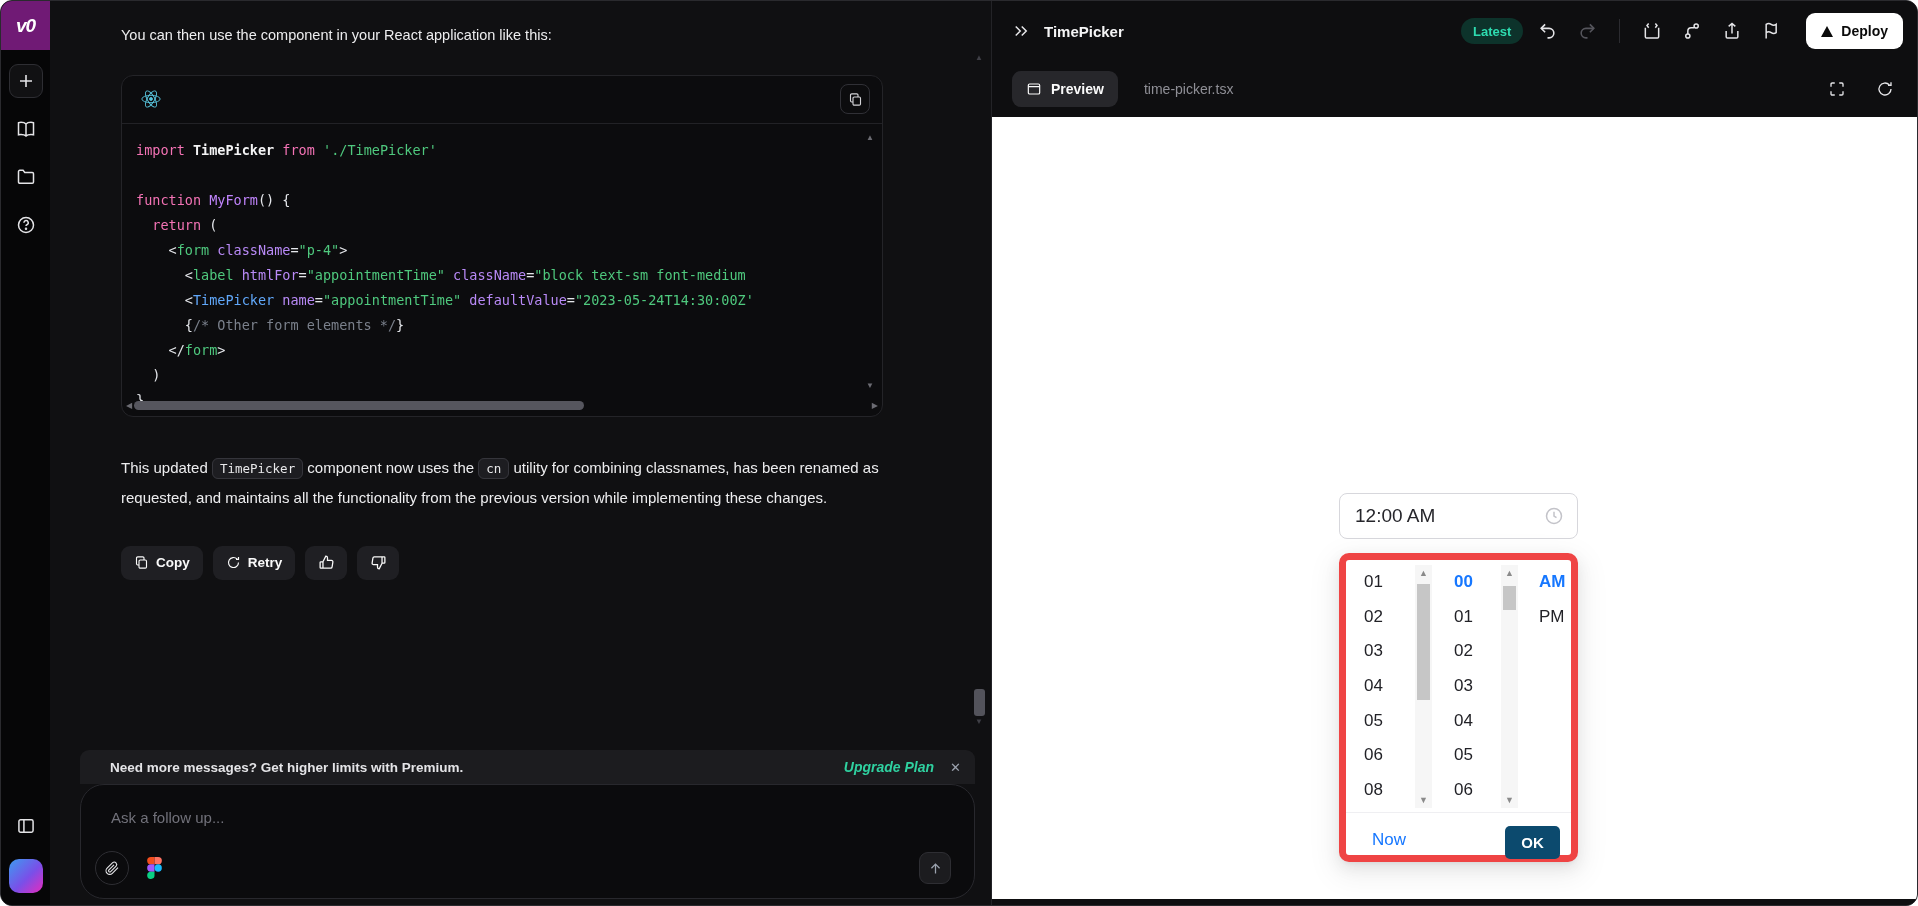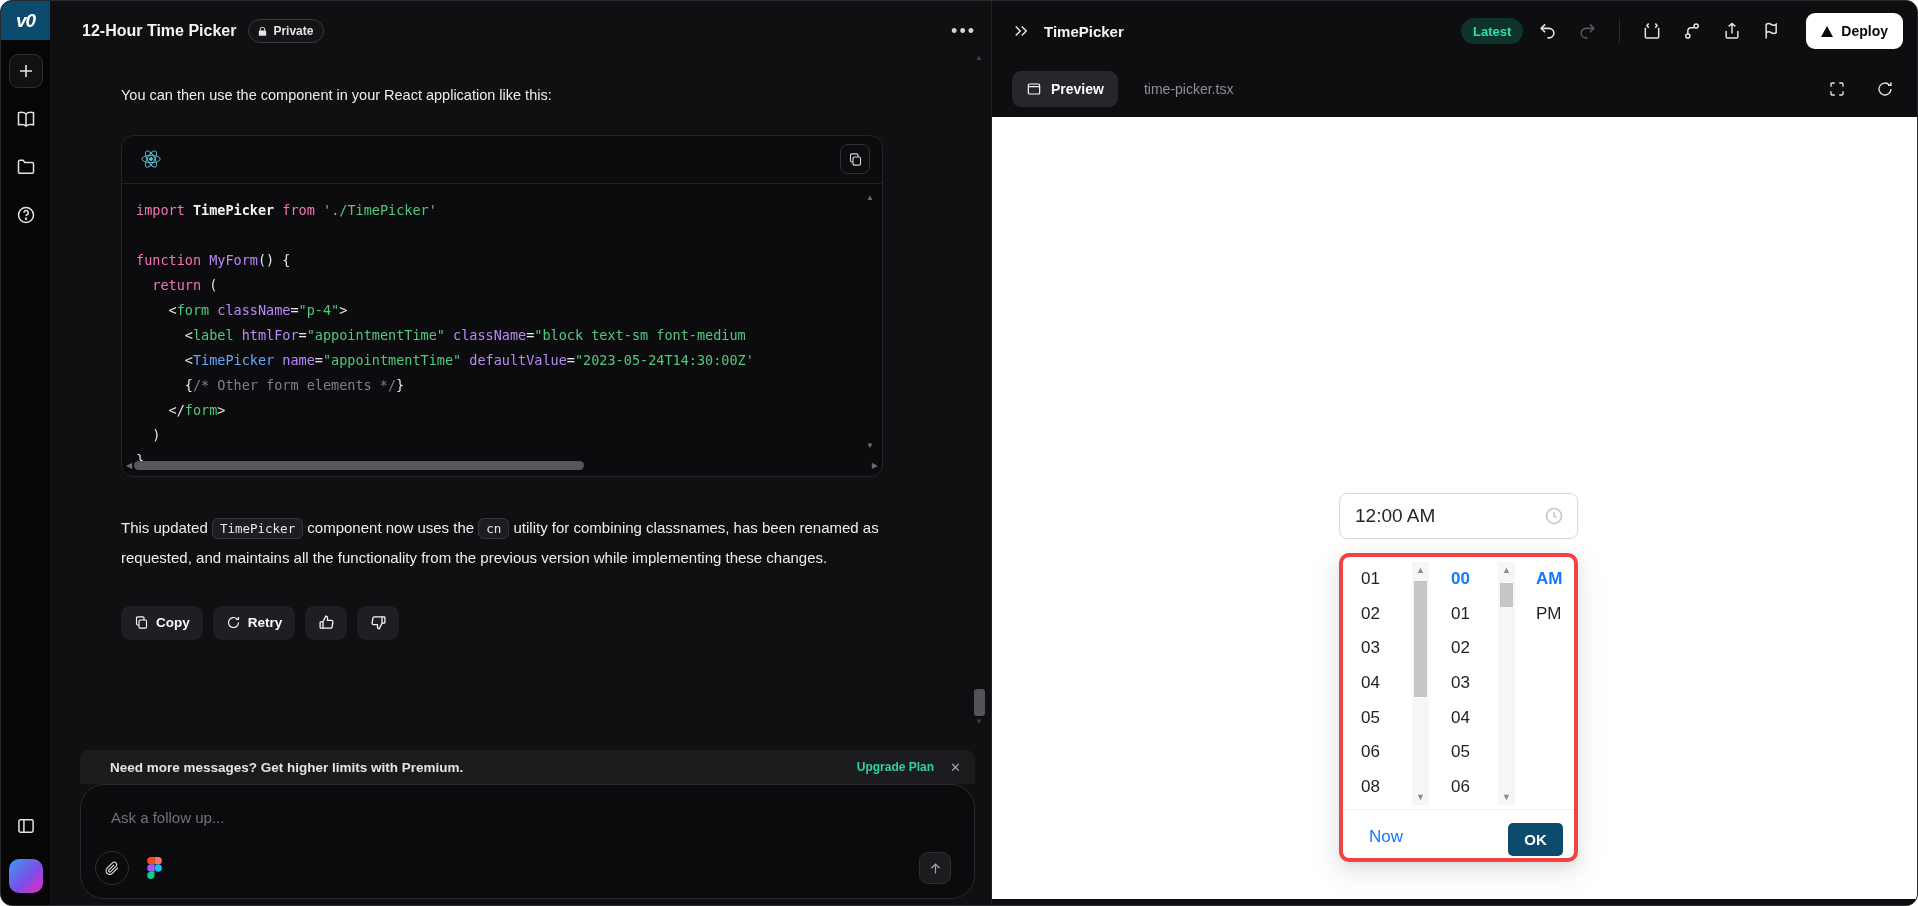--- a/index.html
+++ b/index.html
@@ -2,21 +2,21 @@
 <html><head>
 <meta charset="utf-8">
 <style>
   * { margin:0; padding:0; box-sizing:border-box; }
   html,body { background:#ffffff; }
   body { font-family:"Liberation Sans", sans-serif; }
   .app { position:relative; width:1918px; height:906px; background:#0e0e10; border-radius:12px; overflow:hidden; border:1px solid #2a2a2e; }
 
   
   .sidebar { position:absolute; left:0; top:0; width:49px; height:100%; background:#060607; z-index:5; }
-  .logo-box { width:49px; height:39px; background:#0c4a6e; display:flex; align-items:center; justify-content:center; }
+  .logo-box { width:49px; height:49px; background:#701a75; display:flex; align-items:center; justify-content:center; }
   .logo-v0 { color:#fff; font-weight:800; font-size:19px; letter-spacing:-1px; font-style:italic; }
   .sb-btn { width:34px; height:34px; margin:14px auto 14px; display:flex; align-items:center; justify-content:center; border-radius:9px; color:#e4e4e7; background:transparent; border:none; cursor:pointer; }
   .sb-btn.first { border:1px solid #2e2e33; background:#111113; margin-top:14px; }
   .sb-bottom { position:absolute; bottom:12px; left:0; width:49px; display:flex; flex-direction:column; align-items:center; gap:16px; }
   .avatar { width:34px; height:34px; border-radius:10px; background:linear-gradient(135deg,#3d9bf0 0%,#7a4fe8 55%,#e62bbd 100%); }
   svg { display:block; }
 
   
   .chat { position:absolute; left:49px; top:0; width:941px; height:906px; background:#101012; }
   .chat-header { height:60px; display:flex; align-items:center; padding:0 15px 0 32px; }
@@ -44,21 +44,21 @@
   .msg-actions { margin-top:34px; display:flex; gap:10px; align-items:center; }
   .act-btn { height:34px; padding:16px 13px; display:inline-flex; align-items:center; gap:7px; background:#1f1f23; border:none; border-radius:9px; color:#fafafa; font-size:13.5px; font-weight:600; cursor:pointer; }
   .act-icon-btn { width:42px; height:34px; display:inline-flex; align-items:center; justify-content:center; background:#1f1f23; border:none; border-radius:9px; color:#fafafa; cursor:pointer; }
 
   .chat-sb-thumb { position:absolute; right:6px; top:688px; width:11px; height:27px; background:#53535b; border-radius:3px; }
   .chat-sb-arrow { position:absolute; right:8px; color:#3f3f46; font-size:8px; }
 
   .composer-wrap { position:absolute; left:30px; bottom:8px; width:895px; }
   .banner { height:34px; background:#1c1c1f; border-radius:9px 9px 0 0; display:flex; align-items:center; padding:0 14px 0 30px; }
   .banner-text { color:#e4e4e7; font-size:13.5px; font-weight:600; }
-  .banner-cta { margin-left:auto; color:#2fd1a0; font-size:12px; font-weight:700; background:none; border:none; cursor:pointer; }
+  .banner-cta { margin-left:auto; color:#2fd1a0; font-size:14px; font-weight:700; background:none; border:none; cursor:pointer;font-style:italic; }
   .banner-x { margin-left:16px; color:#9ca3af; font-size:13px; background:none; border:none; cursor:pointer; }
   .composer { height:115px; background:#0b0b0d; border:1px solid #28282d; border-radius:24px; position:relative; }
   .placeholder { position:absolute; left:30px; top:24px; color:#71717a; font-size:15px; }
   .composer-row { position:absolute; left:14px; right:23px; bottom:13px; display:flex; align-items:center; gap:18px; }
   .clip-btn { width:34px; height:34px; border-radius:50%; border:1px solid #2e2e33; background:transparent; display:flex; align-items:center; justify-content:center; color:#e4e4e7; cursor:pointer; }
   .send-btn { margin-left:auto; width:32px; height:32px; border-radius:9px; border:1px solid #2e2e33; background:#1c1c1f; display:flex; align-items:center; justify-content:center; color:#9ca3af; cursor:pointer; }
   .disclaimer { margin-top:9px; text-align:center; color:#8b8b92; font-size:12.5px; }
 
   
   .stage { position:absolute; left:990px; top:0; width:928px; height:906px; background:#0e0e10; border-left:1px solid #232327; }
@@ -76,21 +76,21 @@
   .tab-preview { height:36px; padding:0 14px; border-radius:9px; background:#27272b; color:#fafafa; font-size:14px; font-weight:600; display:flex; align-items:center; gap:9px; border:none; cursor:pointer; }
   .tab-file { margin-left:26px; color:#8f8f96; font-size:14px; background:none; border:none; cursor:pointer; }
   .tab-icons { margin-left:auto; display:flex; align-items:center; gap:16px; color:#d4d4d8; }
 
   .canvas { position:absolute; left:0; top:116px; width:928px; height:782px; background:#ffffff; }
 
   
   .tp-input { position:absolute; left:347px; top:376px; width:239px; height:46px; border:1px solid #d7d7dc; border-radius:8px; background:#fff; display:flex; align-items:center; padding:0 13px 0 15px; cursor:text; }
   .tp-value { font-size:19px; color:#26262b; }
   .tp-clock { margin-left:auto; color:#c3c3c9; display:flex; }
-  .tp-dropdown { position:absolute; left:347px; top:436px; width:239px; height:309px; background:#fff; border:4px solid #ef4444; border-radius:10px; box-shadow:0 6px 16px rgba(0,0,0,.08), 0 3px 6px -4px rgba(0,0,0,.12), 0 9px 28px 8px rgba(0,0,0,.05); }
+  .tp-dropdown { position:absolute; left:347px; top:436px; width:239px; height:309px; background:#fff; border:7px solid #ef4444; border-radius:10px; box-shadow:0 6px 16px rgba(0,0,0,.08), 0 3px 6px -4px rgba(0,0,0,.12), 0 9px 28px 8px rgba(0,0,0,.05); }
   .tp-cols { position:absolute; left:0; top:5px; right:0; height:243px; overflow:hidden; }
   .tp-col { position:absolute; top:0; }
   .tp-cell { height:34.6px; display:flex; align-items:center; font-size:17px; color:#222227; cursor:pointer; }
   .tp-cell.sel { color:#1677ff; font-weight:700; }
   .tp-scrollbar { position:absolute; top:0; bottom:0; width:17px; background:#f6f6f6; }
   .tp-thumb { position:absolute; left:2px; width:13px; background:#c6c6c6; }
   .tp-sb-arrow { position:absolute; left:0; width:17px; text-align:center; color:#8a8a8a; font-size:9px; line-height:12px; }
   .tp-divider { position:absolute; left:0; right:0; top:252px; height:1px; background:#efeff2; }
   .tp-footer { position:absolute; left:0; right:0; top:253px; bottom:0; }
   .tp-now { position:absolute; left:26px; top:17px; color:#1677ff; font-size:17px; background:none; border:none; cursor:pointer; }
@@ -142,32 +142,20 @@
               <rect x="3.5" y="4.5" width="17" height="15" rx="2"></rect>
               <path d="M9.5 4.5v15"></path>
             </svg>
         </span>
       </button>
       <div class="avatar"></div>
     </div>
   </aside>
 
   <section class="chat">
-    <div class="chat-header">
-      <span class="chat-title">12-Hour Time Picker</span>
-      <span class="privacy-badge">
-        <span>
-          <svg width="11" height="11" viewBox="0 0 24 24" fill="#e4e4e7">
-              <path d="M6 10V8a6 6 0 1 1 12 0v2h1a1 1 0 0 1 1 1v9a1 1 0 0 1-1 1H5a1 1 0 0 1-1-1v-9a1 1 0 0 1 1-1h1zm2 0h8V8a4 4 0 1 0-8 0v2z"></path>
-            </svg>
-        </span>
-        <span>Private</span>
-      </span>
-      <button class="chat-menu">•••</button>
-    </div>
 
     <div class="chat-body">
       <p class="intro">You can then use the component in your React application like this:</p>
 
       <div class="codeblock">
         <div class="cb-head">
           <span>
             <svg width="22" height="22" viewBox="0 0 24 24" fill="none" stroke="#58c4dc" stroke-width="1">
                 <ellipse cx="12" cy="12" rx="10" ry="4"></ellipse>
                 <ellipse cx="12" cy="12" rx="10" ry="4" transform="rotate(60 12 12)"></ellipse>

